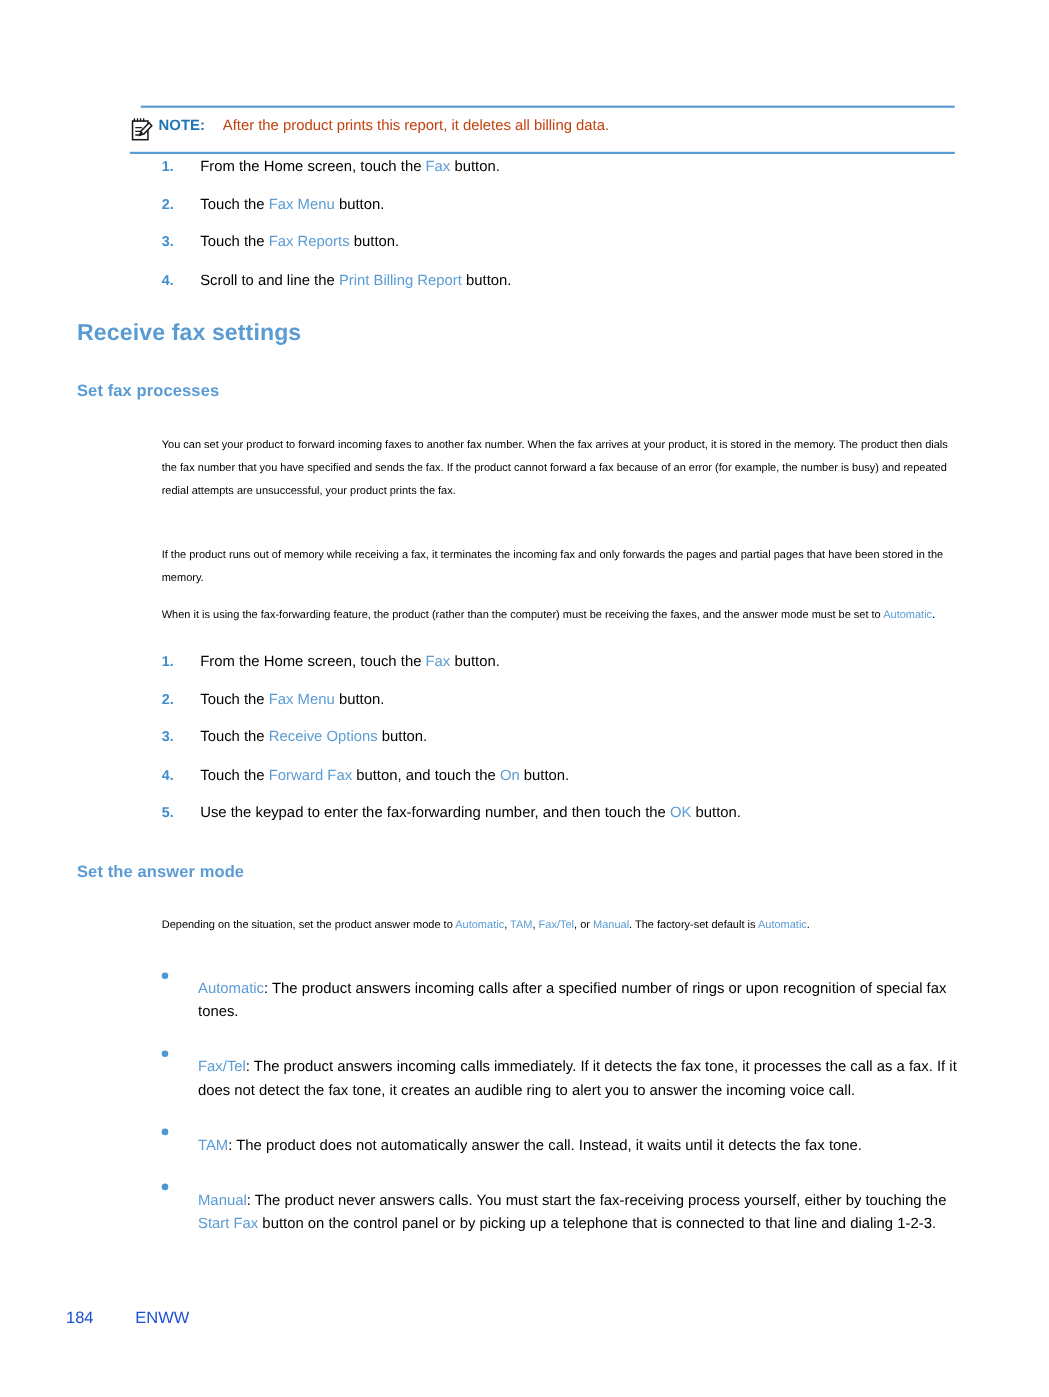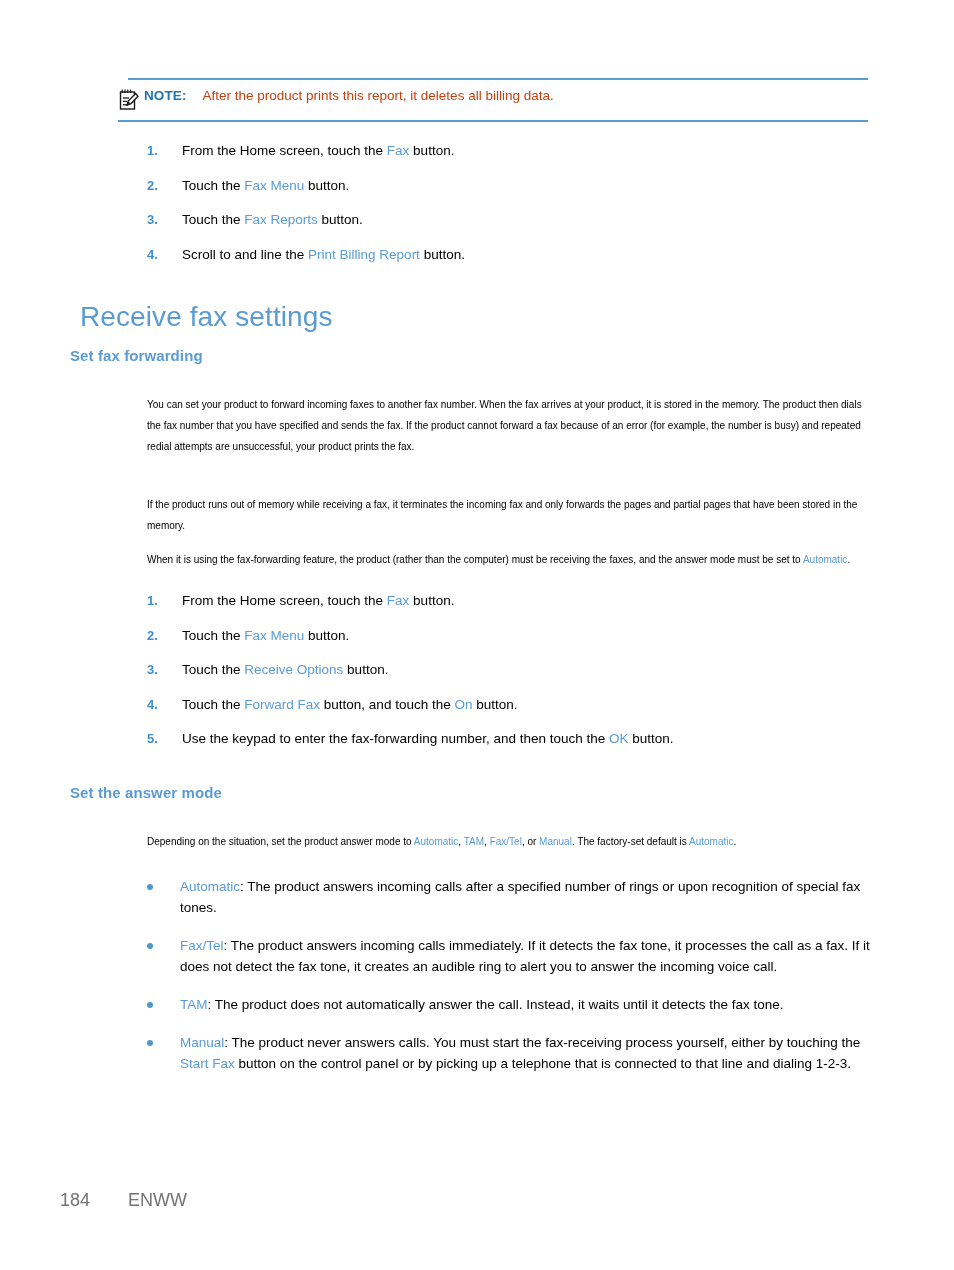--- a/index.html
+++ b/index.html
@@ -18,21 +18,21 @@
   .page {
     position: relative;
     width: 954px;
     height: 1270px;
   }
 
   
   .note-box {
     position: absolute;
     left: 118px;
-    top: 78px;
+    top: 96px;
     width: 750px;
   }
   .note-rule {
     height: 0;
     border-top: 2px solid #5a9bd4;
     width: 750px;
   }
   .note-rule.top { margin-left: 10px; width: 740px; }
   .note-body {
     display: flex;
@@ -59,25 +59,25 @@
   .note-text {
     font-size: 13.5px;
     line-height: 18px;
     color: #c2410c;
   }
 
   
   .h1 {
     position: absolute;
     left: 70px;
-    font-size: 28px;
-    font-weight: normal;
+    font-size: 21px;
+    font-weight: bold;
     color: #5a9bd4;
     letter-spacing: 0.1px;
-    margin: 10px;
+    margin: 0;
   }
   .h2 {
     position: absolute;
     left: 70px;
     font-size: 15px;
     font-weight: bold;
     color: #5a9bd4;
     letter-spacing: 0.1px;
     margin: 0;
   }
@@ -131,35 +131,35 @@
     flex: 0 0 33px;
     padding-top: 8px;
   }
   .bdot i {
     display: block;
     width: 6px;
     height: 6px;
     border-radius: 50%;
     background: #4f97d1;
   }
-  .btext { flex: 1 1 auto; }
+  .btext { flex: 1 1 auto; margin-top: 12px; }
 
   
   .ui {
     color: #5a9bd4;
   }
 
   
   .footer {
     position: absolute;
     left: 60px;
     right: 60px;
     top: 1190px;
-    font-size: 18px;
-    color: #737373;
+    font-size: 15px;
+    color: #1d4ed8;
     display: flex;
     align-items: baseline;
   }
   .footer-page { margin-right: 38px; }
   .footer-chapter { flex: 1 1 auto; }
   .footer-right { white-space: nowrap; }
 </style>
 </head>
 <body>
 
@@ -202,21 +202,21 @@
         <span class="otext"><span>Touch the </span><span class="ui">Fax Reports</span><span> button.</span></span>
       </div>
       <div class="oitem">
         <span class="onum">4.</span>
         <span class="otext"><span>Scroll to and line the </span><span class="ui">Print Billing Report</span><span> button.</span></span>
       </div>
     </div>
 
   <h1 class="h1" style="top:291px;">Receive fax settings</h1>
 
-  <h2 class="h2" style="top:347px;">Set fax forwarding</h2>
+  <h2 class="h2" style="top:347px;">Set fax processes</h2>
 
   <p class="para" style="top:384px;">You can set your product to forward incoming faxes to another fax number. When the fax arrives at your product, it is stored in the memory. The product then dials the fax number that you have specified and sends the fax. If the product cannot forward a fax because of an error (for example, the number is busy) and repeated redial attempts are unsuccessful, your product prints the fax.</p>
 
   <p class="para" style="top:539px;">
     <span>When it is using the fax-forwarding feature, the product (rather than the computer) must be receiving the faxes, and the answer mode must be set to </span><span class="ui">Automatic</span><span>.</span>
   </p>
 
   <p class="para" style="top:484px;">If the product runs out of memory while receiving a fax, it terminates the incoming fax and only forwards the pages and partial pages that have been stored in the memory.</p>
 
   <div class="olist" id="forwarding-steps" style="top:591px;">

